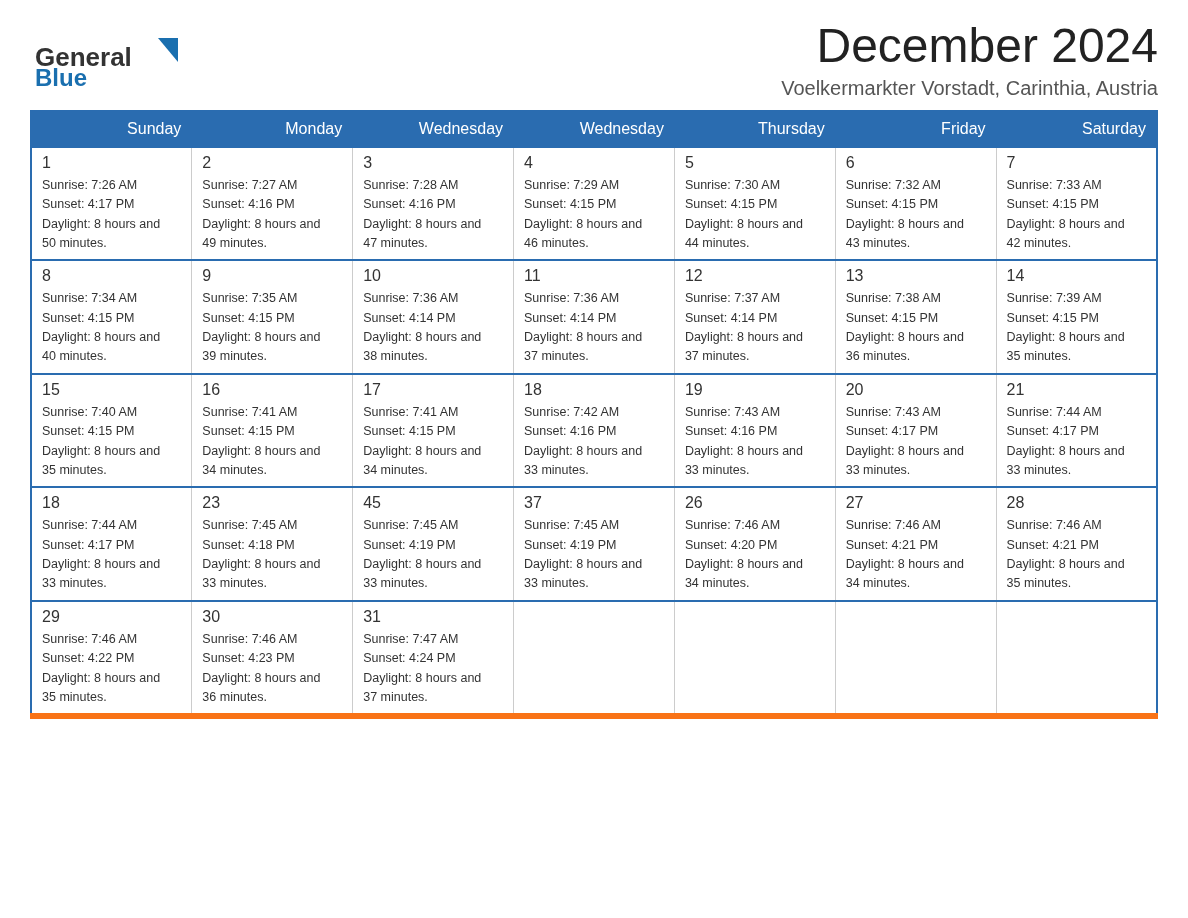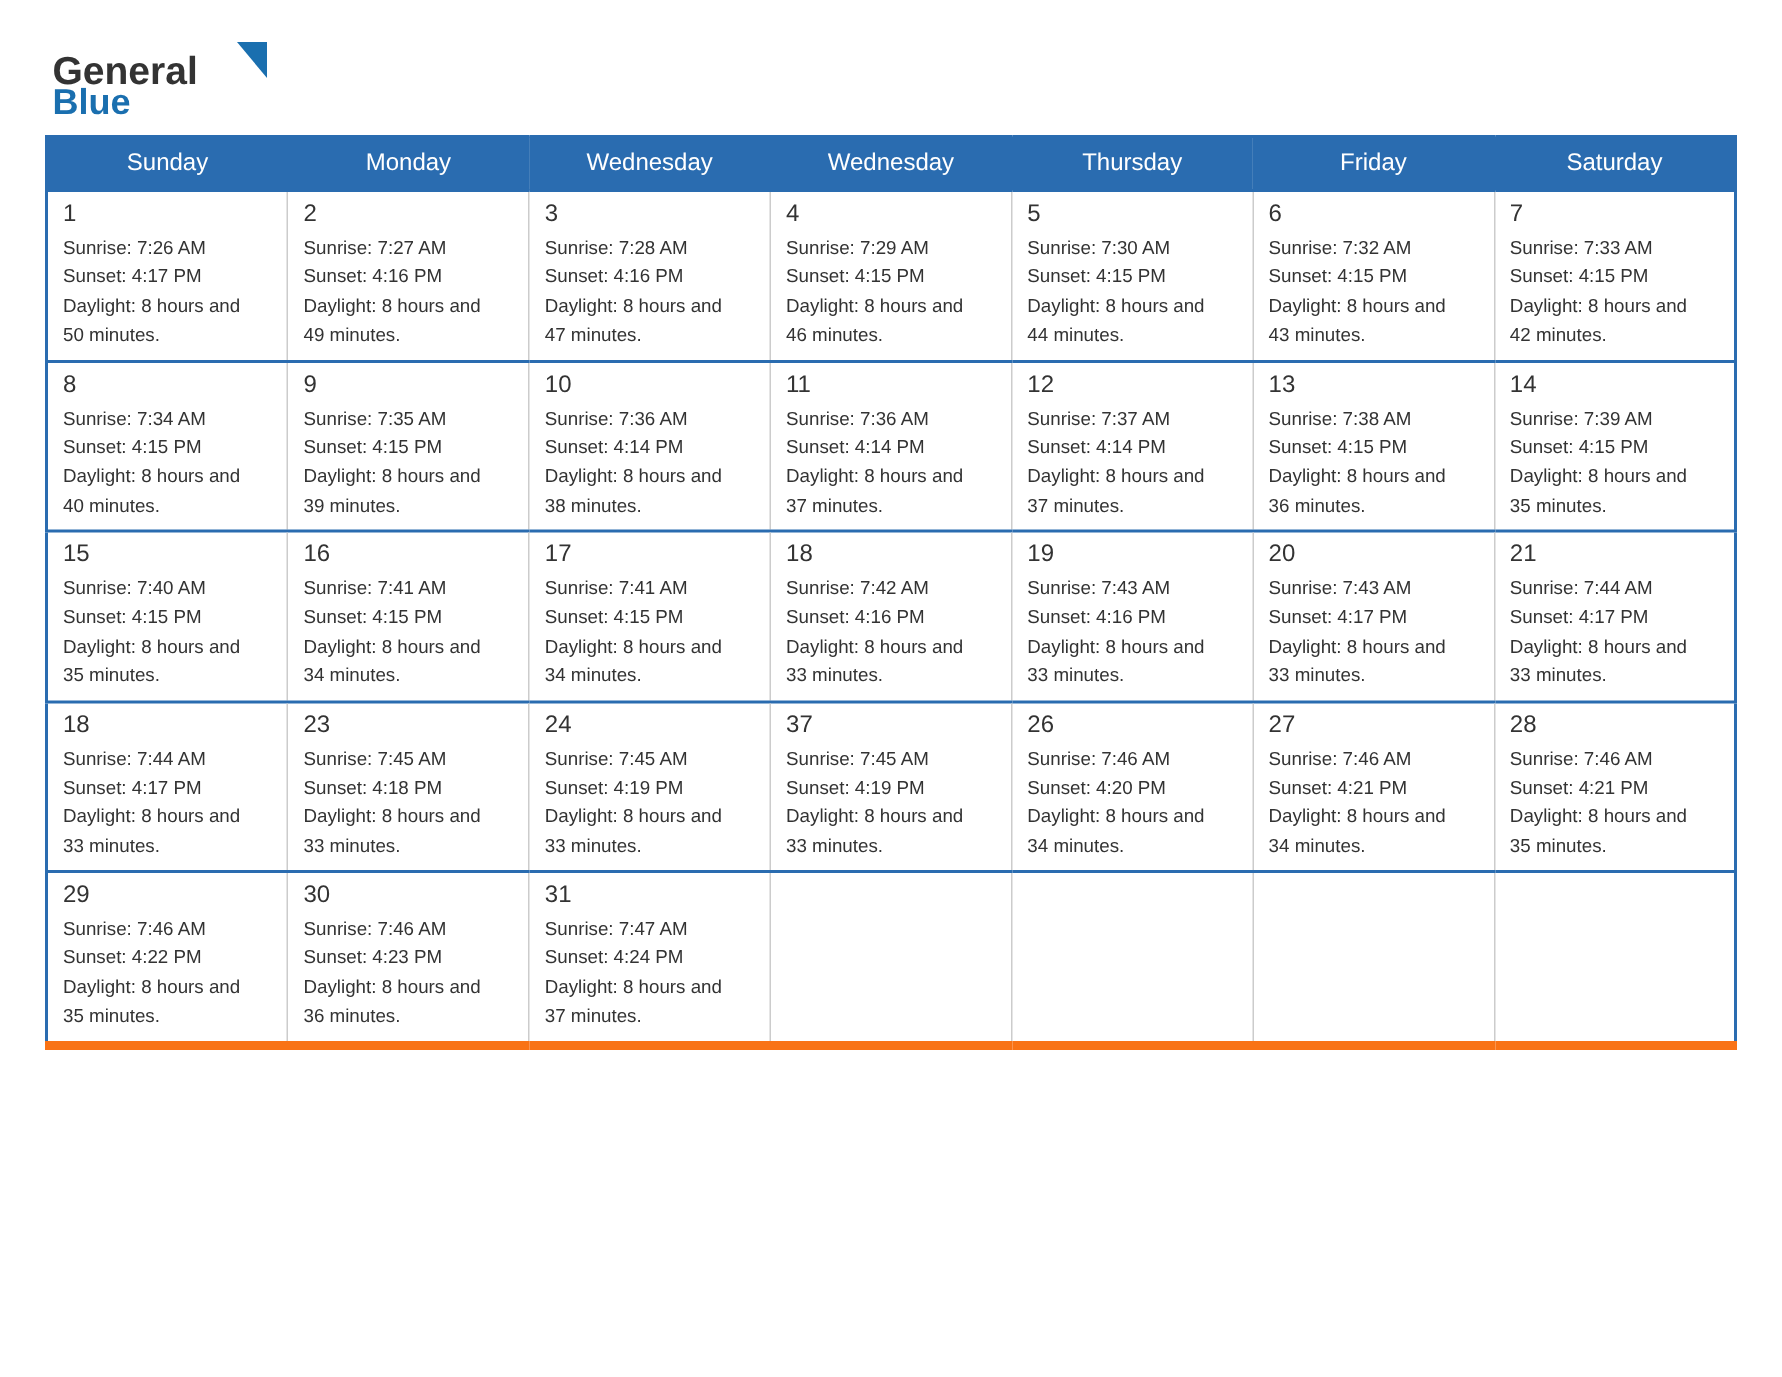--- a/index.html
+++ b/index.html
@@ -43,21 +43,21 @@
       width: 100%;
       border-collapse: collapse;
       margin-top: 10px;
     }
     .calendar-table th {
       background-color: #2a6cb0;
       color: #fff;
       font-size: 16px;
       font-weight: normal;
       padding: 8px 10px;
-      text-align: center;
+      text-align: right;
       border: 1px solid #2a6cb0;
     }
     .calendar-table td {
       vertical-align: top;
       padding: 6px 10px;
       border: 1px solid #ccc;
       font-size: 13px;
       color: #333;
       width: 14.28%;
       min-height: 100px;
@@ -104,20 +104,24 @@
 </head>
 <body>
 
 <div class="header-area">
   <div class="logo-area">
     <svg class="logo-svg" viewBox="0 0 150 60">
       <text x="5" y="36" font-family="Arial" font-size="26" font-weight="bold" fill="#333">General</text>
       <polygon points="128,8 148,8 148,32" fill="#1a6faf"></polygon>
       <text x="5" y="56" font-family="Arial" font-size="24" font-weight="bold" fill="#1a6faf">Blue</text>
     </svg>
+  </div>
+  <div class="title-area">
+    <div class="month-title">December 2024</div>
+    <div class="location-title">Voelkermarkter Vorstadt, Carinthia, Austria</div>
   </div>
 </div>
 
 <table class="calendar-table">
   <thead>
     <tr>
       <th>Sunday</th>
       <th>Monday</th>
       <th>Wednesday</th>
       <th>Wednesday</th>
@@ -312,21 +316,21 @@
       </td>
         <td>
         <span class="day-number">23</span>
         <div class="day-info">
           Sunrise: 7:45 AM<br>
           Sunset: 4:18 PM<br>
           Daylight: 8 hours and<br>33 minutes.
         </div>
       </td>
         <td>
-        <span class="day-number">24</span>
+        <span class="day-number">45</span>
         <div class="day-info">
           Sunrise: 7:45 AM<br>
           Sunset: 4:19 PM<br>
           Daylight: 8 hours and<br>33 minutes.
         </div>
       </td>
         <td>
         <span class="day-number">37</span>
         <div class="day-info">
           Sunrise: 7:45 AM<br>

